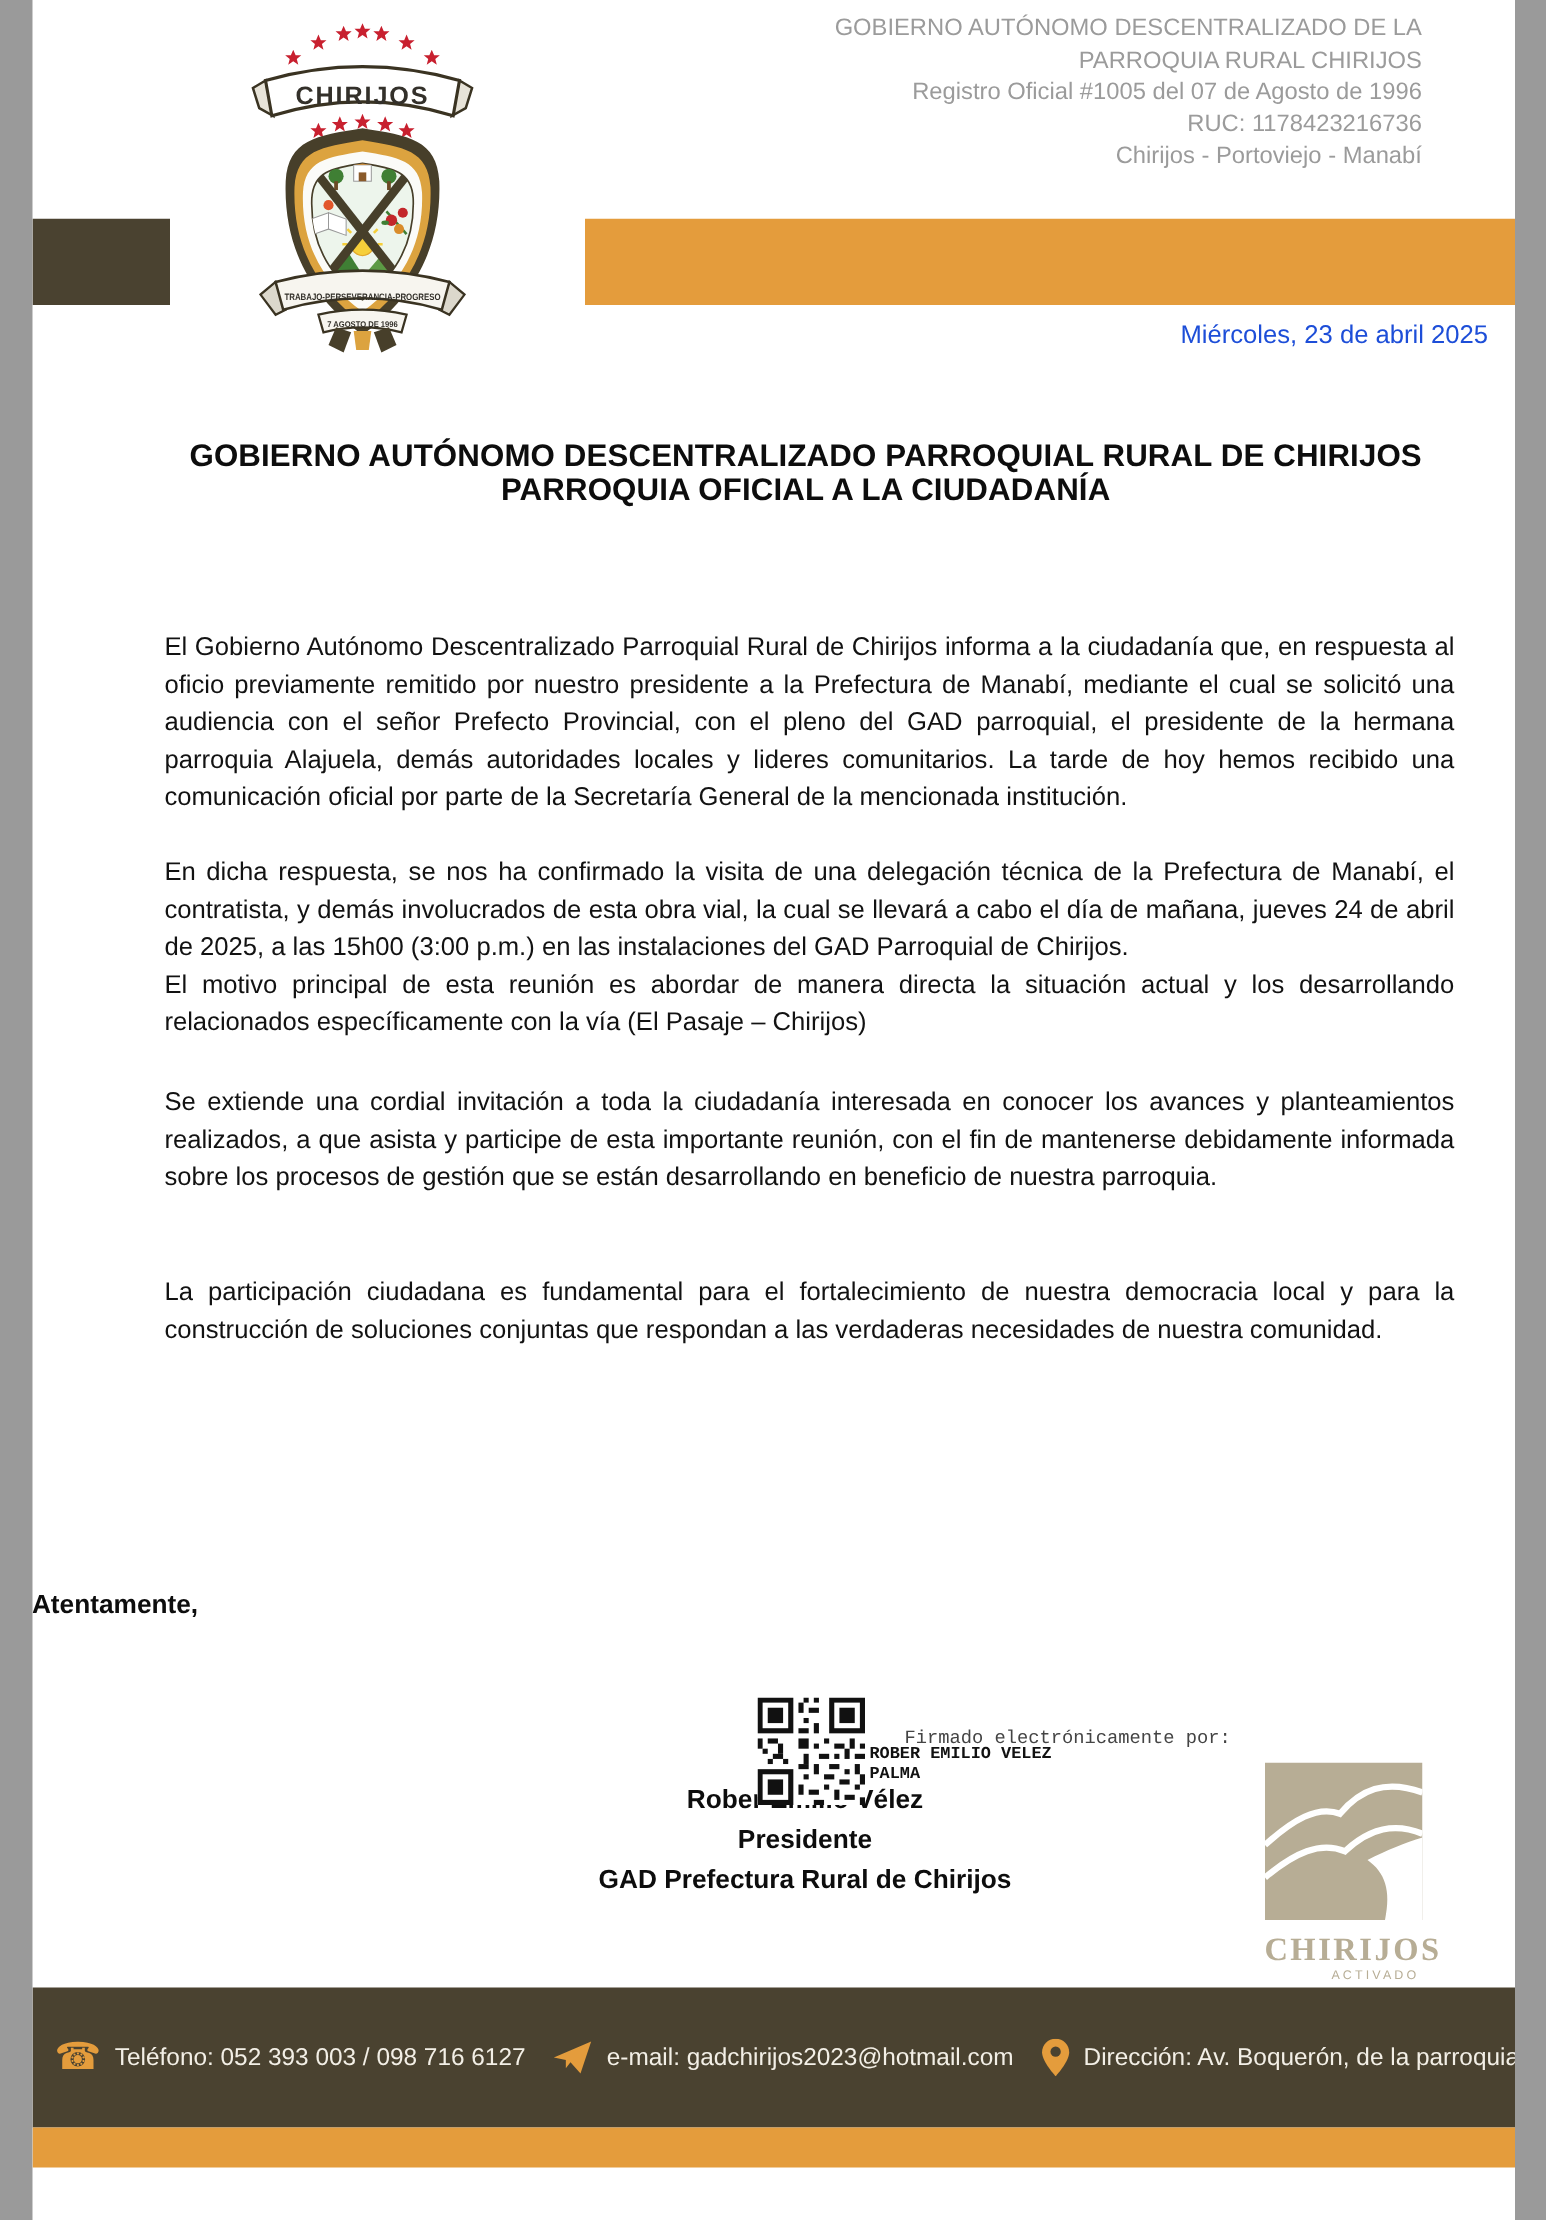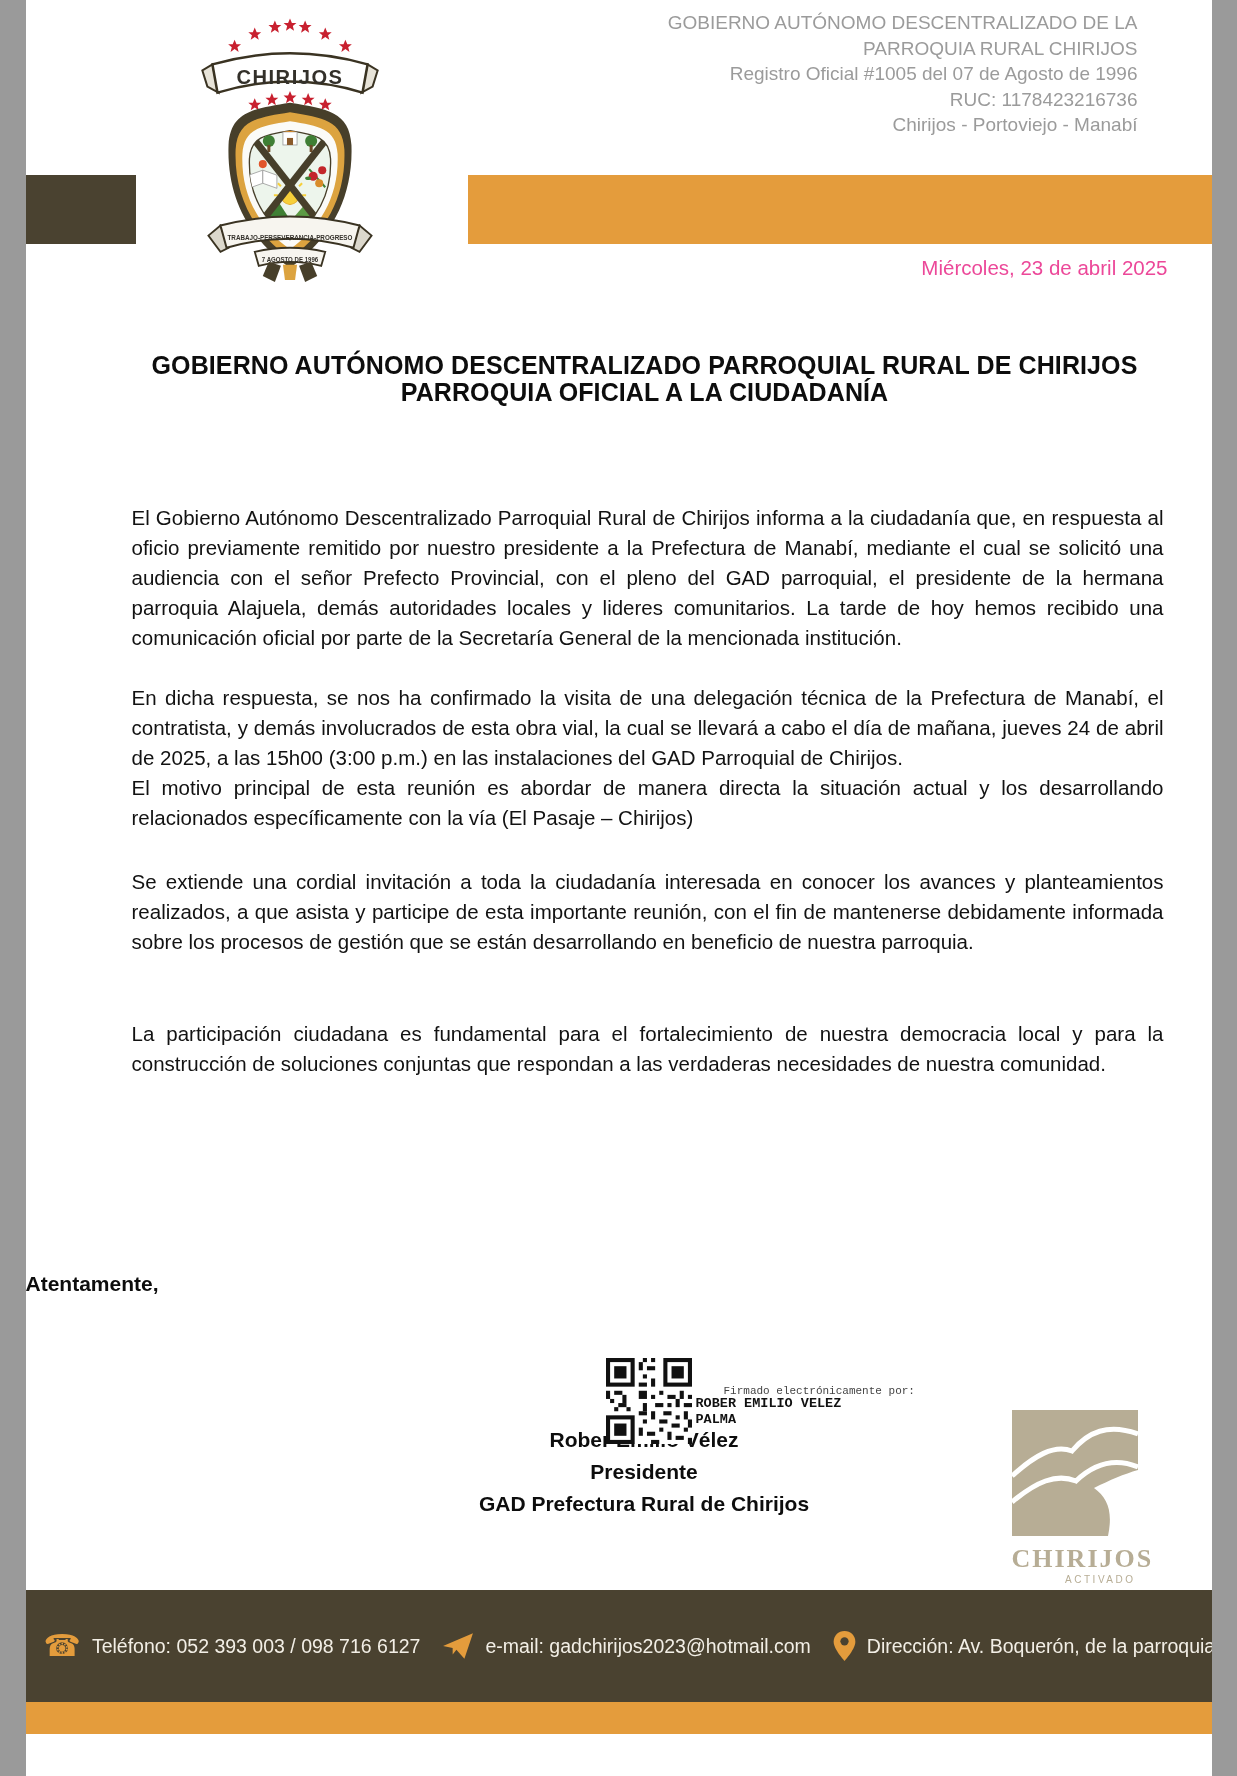--- a/index.html
+++ b/index.html
@@ -6,43 +6,43 @@
   .page{position:relative;width:1186px;height:1776px;background:#ffffff;margin:0 auto;
         font-family:"Liberation Sans",sans-serif;overflow:hidden;}
 
   
   .org-block{position:absolute;top:10px;left:500px;width:612px;text-align:right;
              color:#9b9b9b;font-size:19px;line-height:25.5px;}
   .bar-left{position:absolute;left:0;top:175px;width:110px;height:69px;background:#4a4230;}
   .bar-right{position:absolute;left:442px;top:175px;width:795px;height:69px;background:#e49c3c;}
   .crest{position:absolute;left:164px;top:12px;width:200px;height:272px;}
 
-  .date-line{position:absolute;top:256px;left:98px;width:1044px;text-align:right;
-             font-size:20.5px;color:#ec4899;}
+  .date-line{position:absolute;top:256px;left:121px;width:1044px;text-align:right;
+             font-size:20.5px;color:#1d4ed8;}
 
   .title-block{position:absolute;top:352px;left:103px;width:1032px;text-align:center;
                font-weight:bold;font-size:25px;line-height:27px;color:#0d0d0d;letter-spacing:.1px;}
 
   .body-copy{position:absolute;top:503px;left:106px;width:1032px;font-size:20.5px;
              line-height:30px;text-align:justify;color:#121212;}
   .body-copy p{margin:0;}
   .body-copy p.gap-s{margin-bottom:30px;}
   .body-copy p.gap-m{margin-bottom:34px;}
   .body-copy p.gap-l{margin-bottom:62px;}
 
   .closing{position:absolute;top:1272px;left:0;width:1237px;text-align:left;
            font-weight:bold;font-size:21px;color:#0d0d0d;}
 
   .sig-block{position:absolute;top:1424px;left:0;width:1237px;text-align:center;
              font-weight:bold;font-size:21px;line-height:32px;color:#0d0d0d;z-index:1;}
 
   .qr{position:absolute;left:580px;top:1358px;width:86px;height:86px;background:#fff;z-index:3;}
   .esign{position:absolute;left:670px;top:1386px;z-index:3;font-family:"Liberation Mono",monospace;
          text-align:left;color:#222;}
-  .esign .lbl{font-size:11px;line-height:10px;color:#444;padding-left:28px;}
+  .esign .lbl{font-size:15px;line-height:10px;color:#444;padding-left:28px;}
   .esign .nm{font-size:13.5px;font-weight:bold;line-height:16px;color:#111;}
 
   .brand{position:absolute;left:986px;top:1410px;width:126px;text-align:center;}
   .brand-name{font-family:"Liberation Serif",serif;font-weight:bold;font-size:26px;
               color:#b7ad95;letter-spacing:2px;margin-top:4px;}
   .brand-sub{font-size:10px;letter-spacing:2.5px;color:#b7ad95;text-align:right;padding-right:2px;}
 
   .footer-dark{position:absolute;left:0;top:1590px;width:1237px;height:112px;background:#4a4230;
                display:flex;align-items:center;color:#f3efe6;font-size:19.5px;}
   .f-item{display:flex;align-items:center;gap:11px;white-space:nowrap;}

